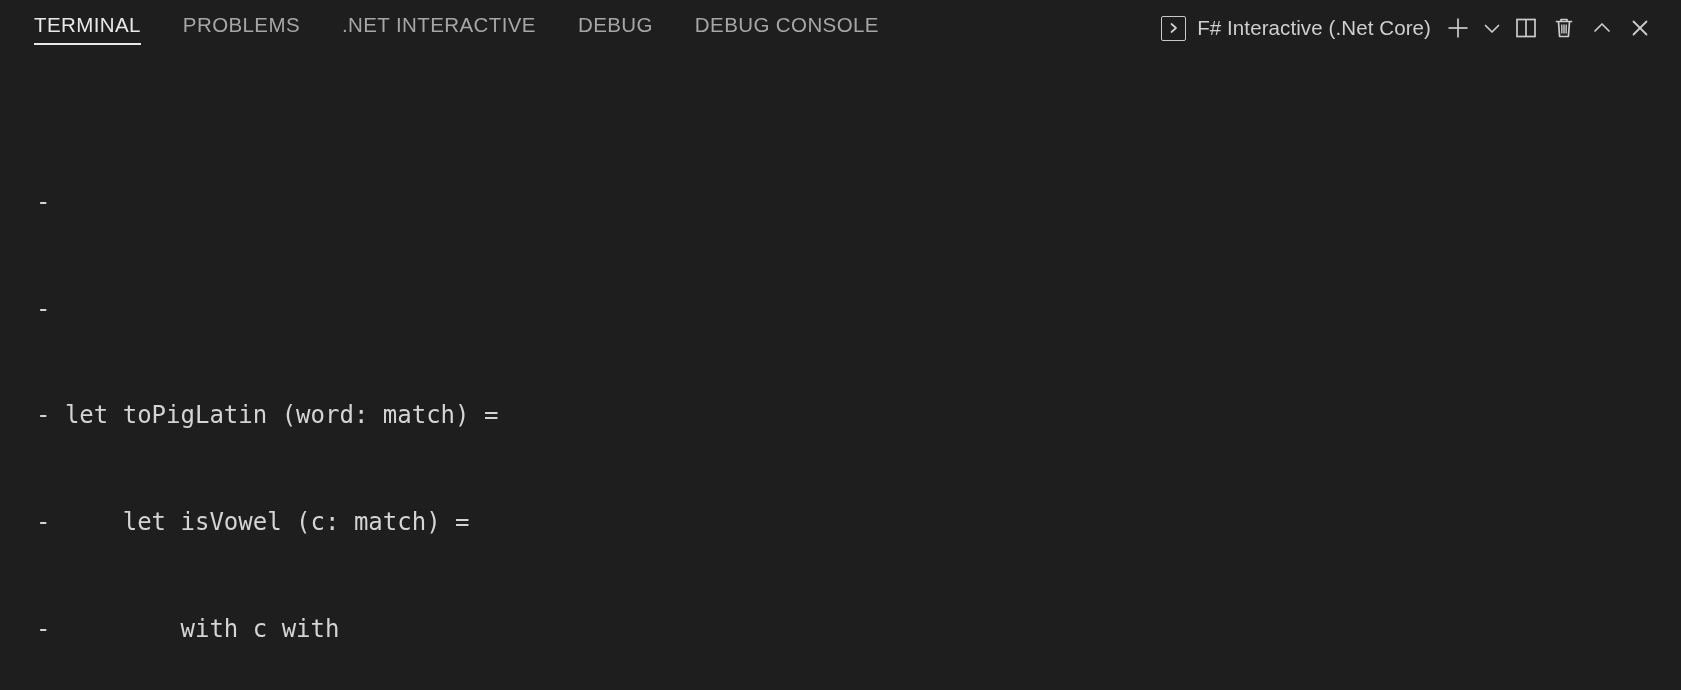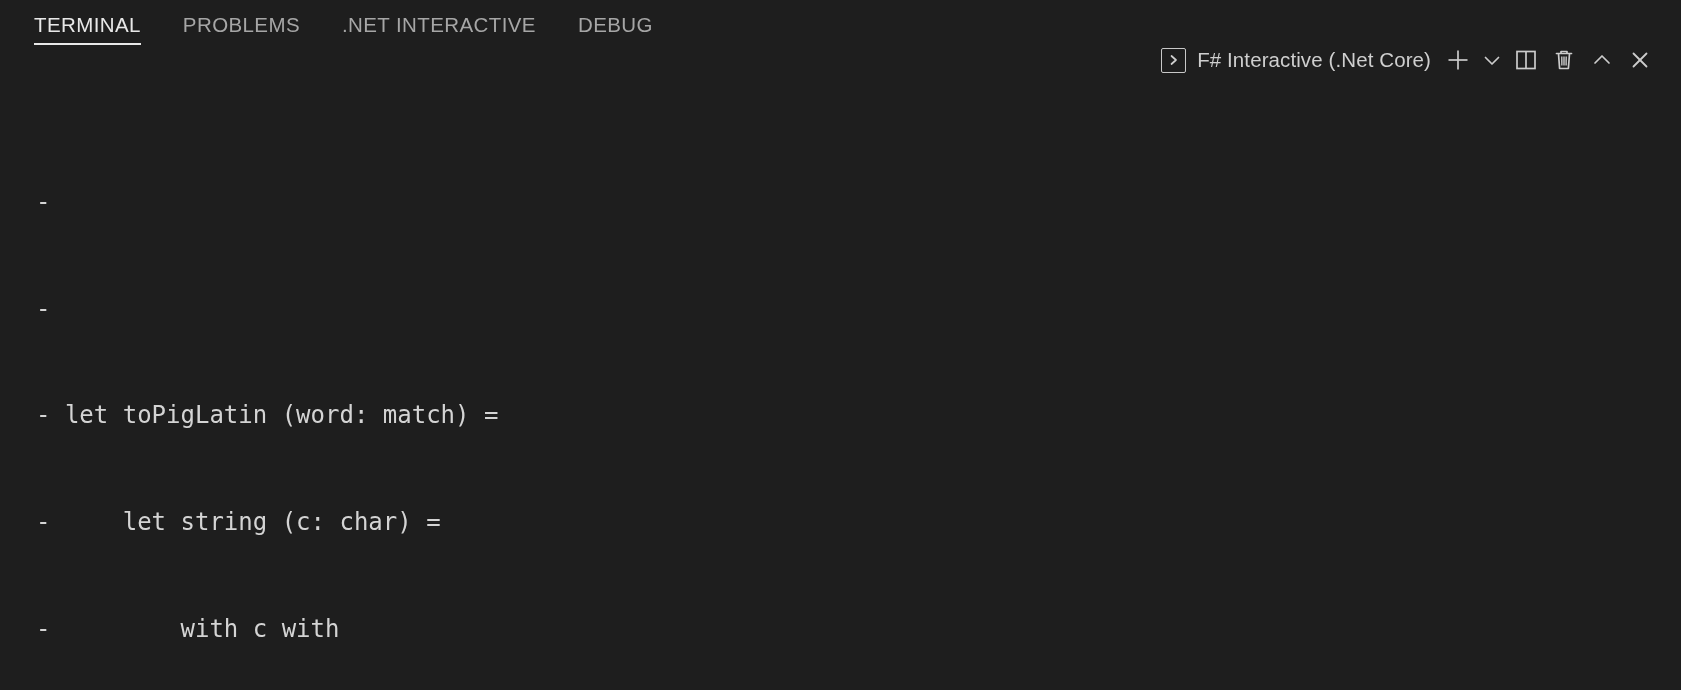--- a/index.html
+++ b/index.html
@@ -67,21 +67,20 @@
   }
   .panel-tab:first-child.active::after { left: 0; right: 21px; }
 
   
   #panel-actions {
     display: flex;
     align-items: center;
     height: 52px;
     gap: 0px;
     padding-top: 2px;
-    margin-top: 32px;
   }
 
   .term-selector {
     display: flex;
     align-items: center;
     gap: 11px;
     padding: 4px 8px 4px 6px;
     cursor: pointer;
     color: #cfcfcf;
   }
@@ -150,20 +149,23 @@
       </div>
       <div class="panel-tab">
         <span>PROBLEMS</span>
       </div>
       <div class="panel-tab">
         <span>.NET INTERACTIVE</span>
       </div>
       <div class="panel-tab">
         <span>DEBUG</span>
       </div>
+      <div class="panel-tab">
+        <span>DEBUG CONSOLE</span>
+      </div>
     </div>
 
     <div id="panel-actions">
 
       <div class="term-selector">
         <span class="term-icon-box">
           <svg width="14" height="14" viewBox="0 0 14 14">
             <polyline points="4.5,3 9,7 4.5,11" fill="none" stroke="#d0d0d0" stroke-width="1.7" stroke-linecap="round" stroke-linejoin="round"></polyline>
           </svg>
         </span>
@@ -227,21 +229,21 @@
       </div>
 
     </div>
   </div>
 
   <div id="terminal-body">
 
     <div class="term-line">- </div>
     <div class="term-line">- </div>
     <div class="term-line">- let toPigLatin (word: match) =</div>
-    <div class="term-line">-     let string (c: char) =</div>
+    <div class="term-line">-     let isVowel (c: match) =</div>
     <div class="term-line">-         with c with</div>
     
     
     
     
     
     
     
     
 

